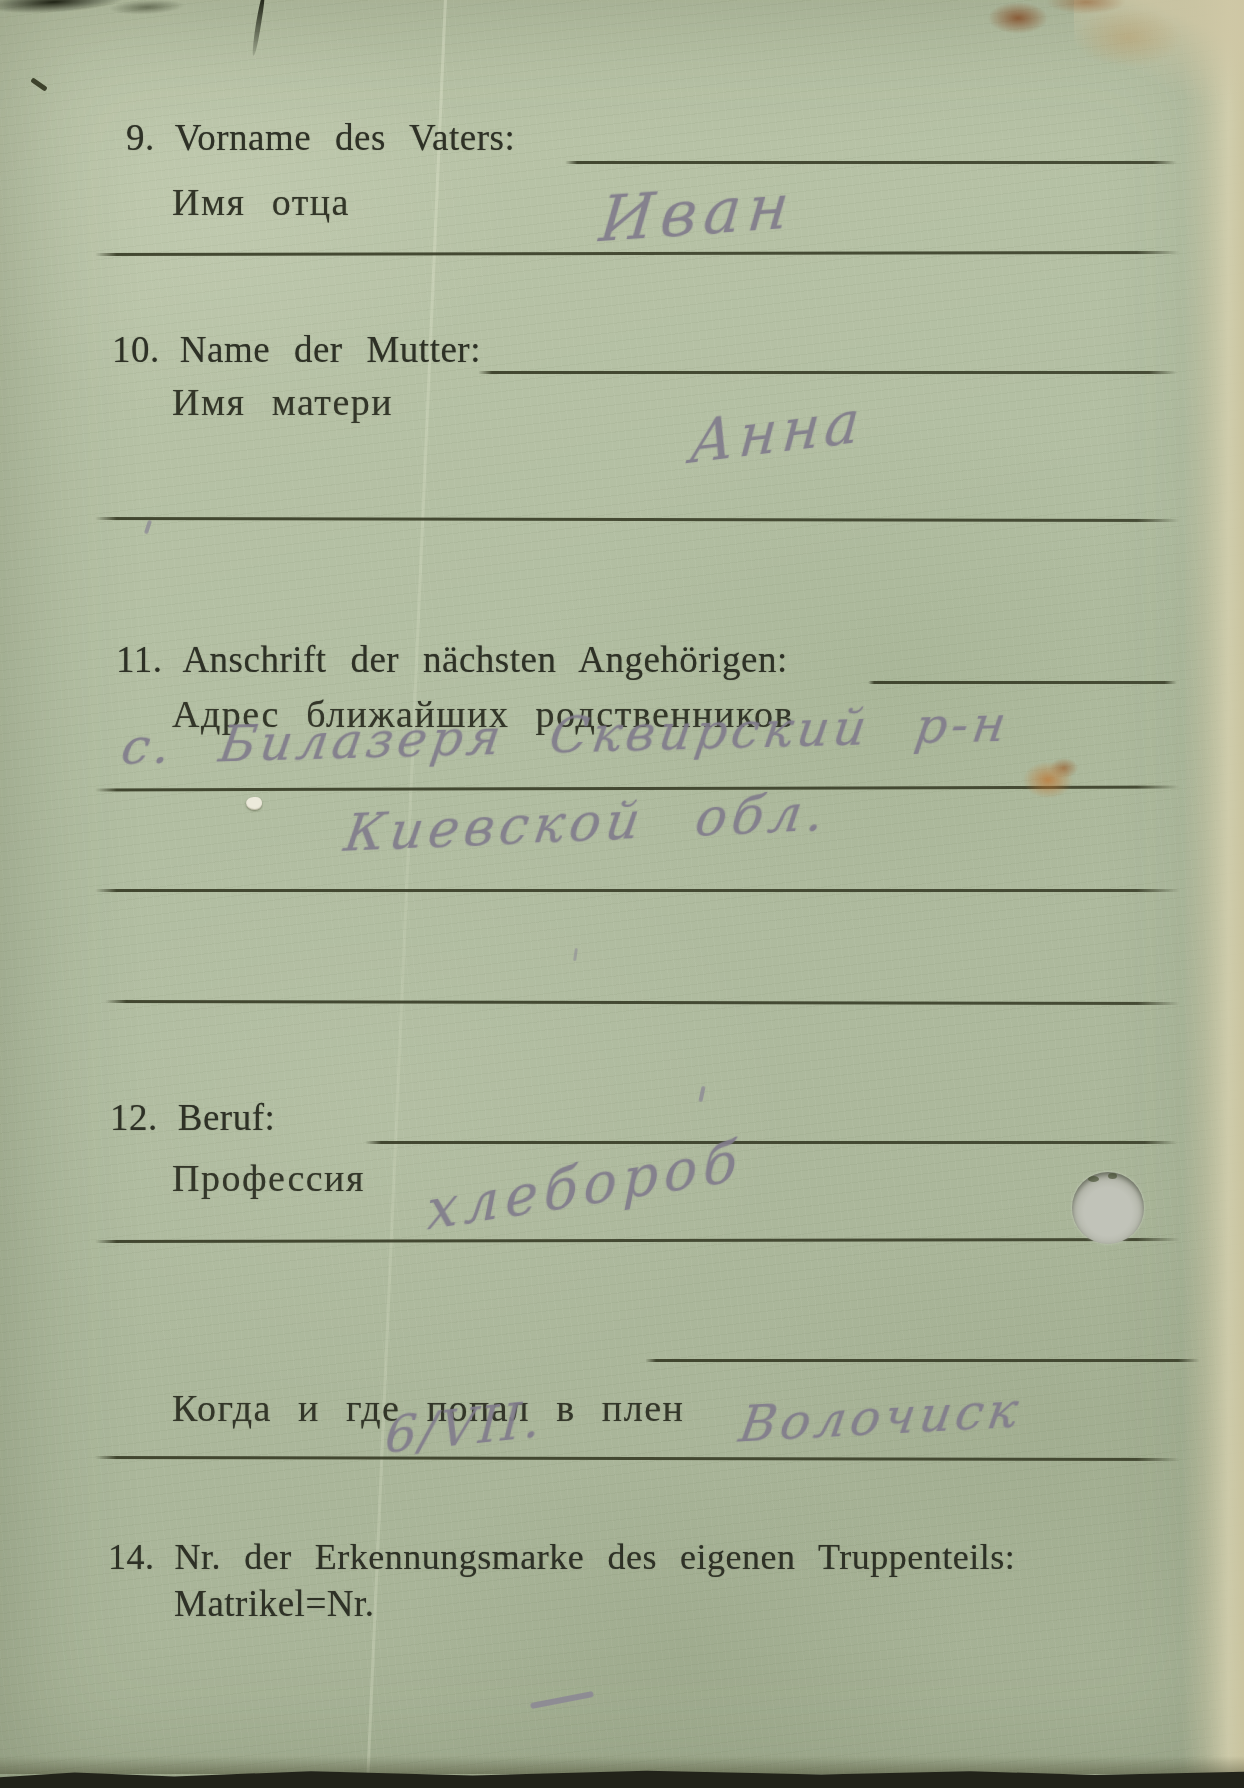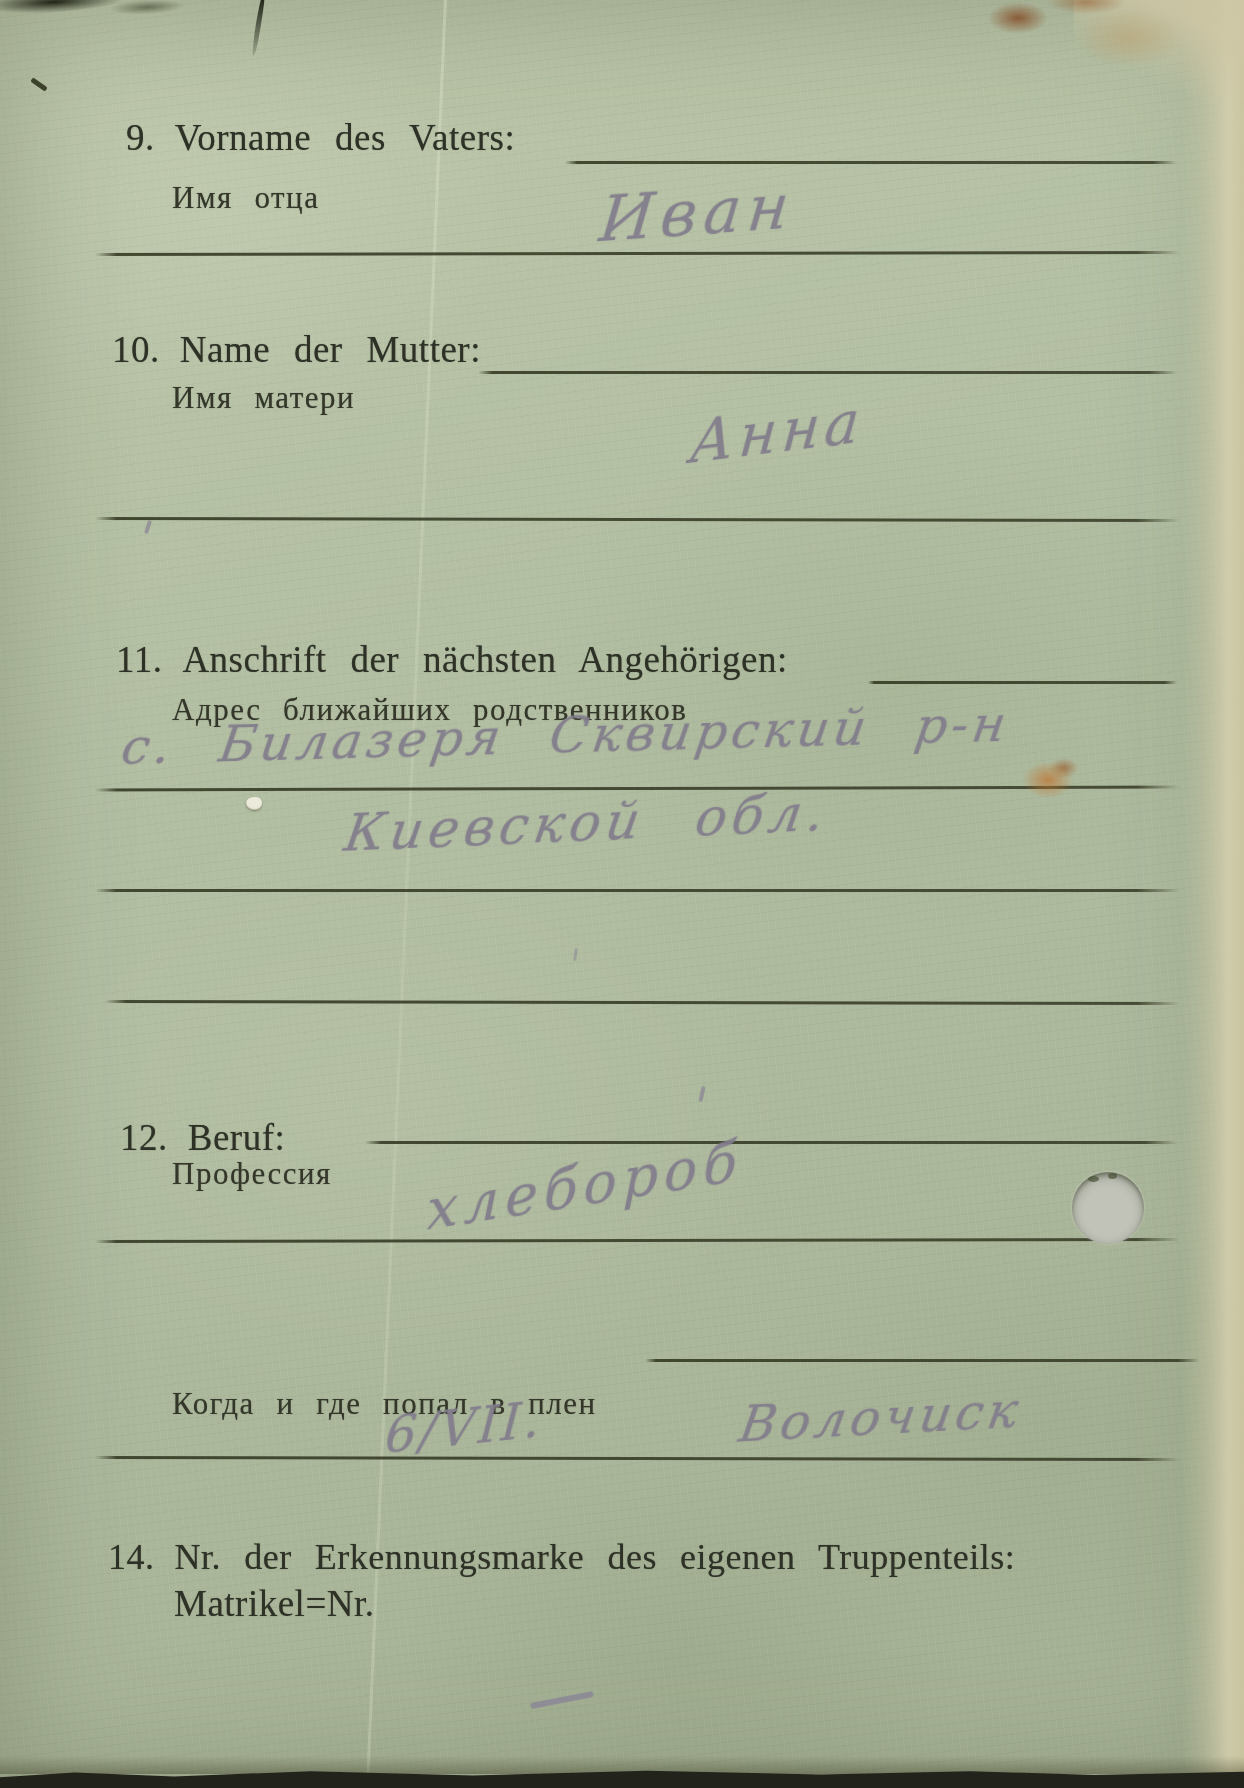--- a/index.html
+++ b/index.html
@@ -16,21 +16,21 @@
       repeating-linear-gradient(-7deg, rgba(70,85,50,0.05) 0 1px, rgba(0,0,0,0) 1px 9px),
       linear-gradient(160deg, rgba(255,250,220,0.12), rgba(0,0,0,0) 40%, rgba(60,70,40,0.10) 90%);
     box-shadow: inset 0 0 130px rgba(60,70,42,0.28);
     font-family:"Liberation Serif", serif;
   }
   
   .de{position:absolute; font-size:37px; color:#2e3126; letter-spacing:0.5px;
       word-spacing:0.38em; white-space:nowrap; text-shadow:0 0 1px rgba(46,49,38,0.55);}
   .de .num{display:inline-block; margin-right:20px;}
   
-  .ru{position:absolute; font-size:31px; color:#333629; letter-spacing:1.5px;
+  .ru{position:absolute; font-size:38px; color:#333629; letter-spacing:1.5px;
       word-spacing:0.4em; white-space:nowrap; text-shadow:0 0 1px rgba(46,49,38,0.5);}
   
   .hw{position:absolute; font-family:"DejaVu Serif", serif; font-style:italic;
       color:#817c8c; white-space:nowrap; opacity:0.92; filter:blur(0.35px);
       text-shadow:0 0 2px rgba(125,120,135,0.35);}
   
   .rule{position:absolute; height:3px; border-radius:2px;
         background:linear-gradient(to right, rgba(52,56,34,0) 0, rgba(50,54,32,0.88) 2%, rgba(47,51,30,0.82) 96%, rgba(52,56,34,0) 100%);}
   
   .p-tick{position:absolute; background:#8b8795; border-radius:3px; opacity:0.75; filter:blur(0.3px);}
@@ -107,21 +107,21 @@
   <div class="rule" style="left:868px; top:681px; width:309px;"></div>
   <div class="ru" style="left:172px; top:692px;">Адрес ближайших родственников</div>
   <div class="hw" style="left:122px; top:706px; font-size:50px; letter-spacing:4px; word-spacing:26px; transform:rotate(-1.5deg) skewX(-10deg);">с. Билазеря Сквирский р-н</div>
   <div class="rule" style="left:95px; top:787px; width:1085px; transform:rotate(-0.15deg);"></div>
   <div class="chip"></div>
   <div class="hw" style="left:345px; top:792px; font-size:52px; letter-spacing:5px; word-spacing:30px; transform:rotate(-2.5deg) skewX(-11deg);">Киевской обл.</div>
   <div class="rule" style="left:95px; top:889px; width:1085px;"></div>
   <div class="p-tick" style="left:574px; top:948px; width:3px; height:13px; transform:rotate(8deg); opacity:0.55;"></div>
   <div class="rule" style="left:105px; top:1001px; width:1075px; transform:rotate(0.1deg);"></div>
 
-  <div class="de" style="left:120px; top:1096px;margin-top:20px;">
+  <div class="de" style="left:110px; top:1096px;">
     <span class="num">12.</span><span>Beruf:</span>
   </div>
   <div class="p-tick" style="left:700px; top:1086px; width:4px; height:16px; transform:rotate(12deg);"></div>
   <div class="rule" style="left:365px; top:1141px; width:812px;"></div>
   <div class="ru" style="left:172px; top:1156px;">Профессия</div>
   <div class="hw" style="left:425px; top:1152px; font-size:56px; letter-spacing:6px; transform:rotate(-9deg) skewX(-10deg);">хлебороб</div>
   <div class="rule" style="left:95px; top:1239px; width:1085px; transform:rotate(-0.1deg);"></div>
   <div class="hole"></div>
   <div class="hole-speck" style="left:1088px; top:1176px; width:11px; height:6px;"></div>
   <div class="hole-speck" style="left:1108px; top:1173px; width:9px; height:6px;"></div>

